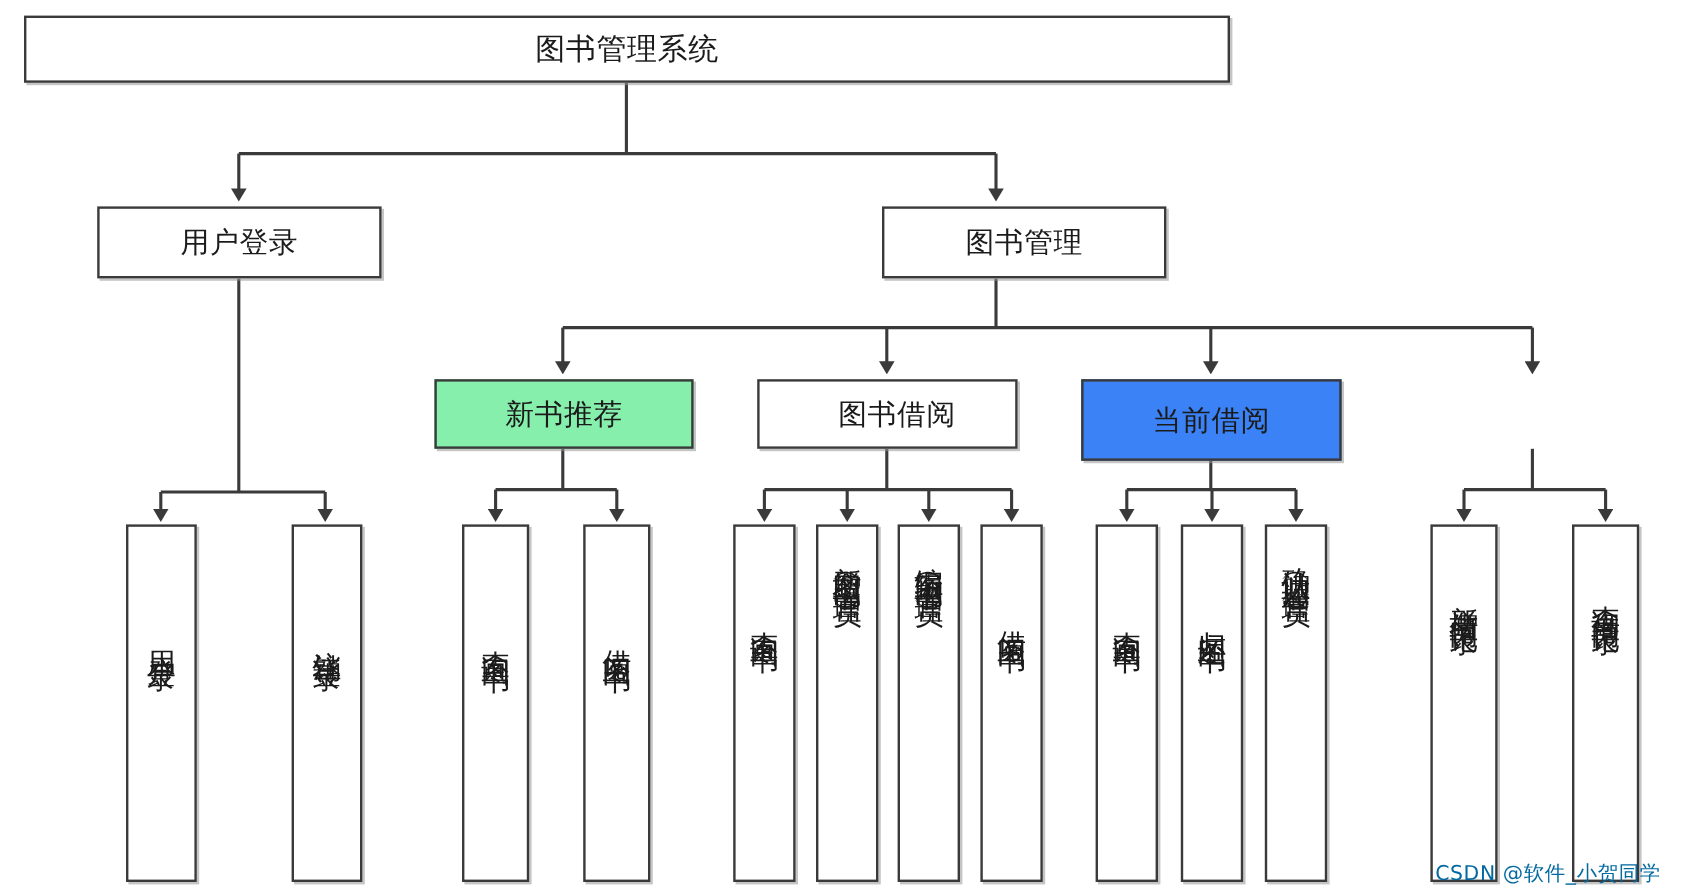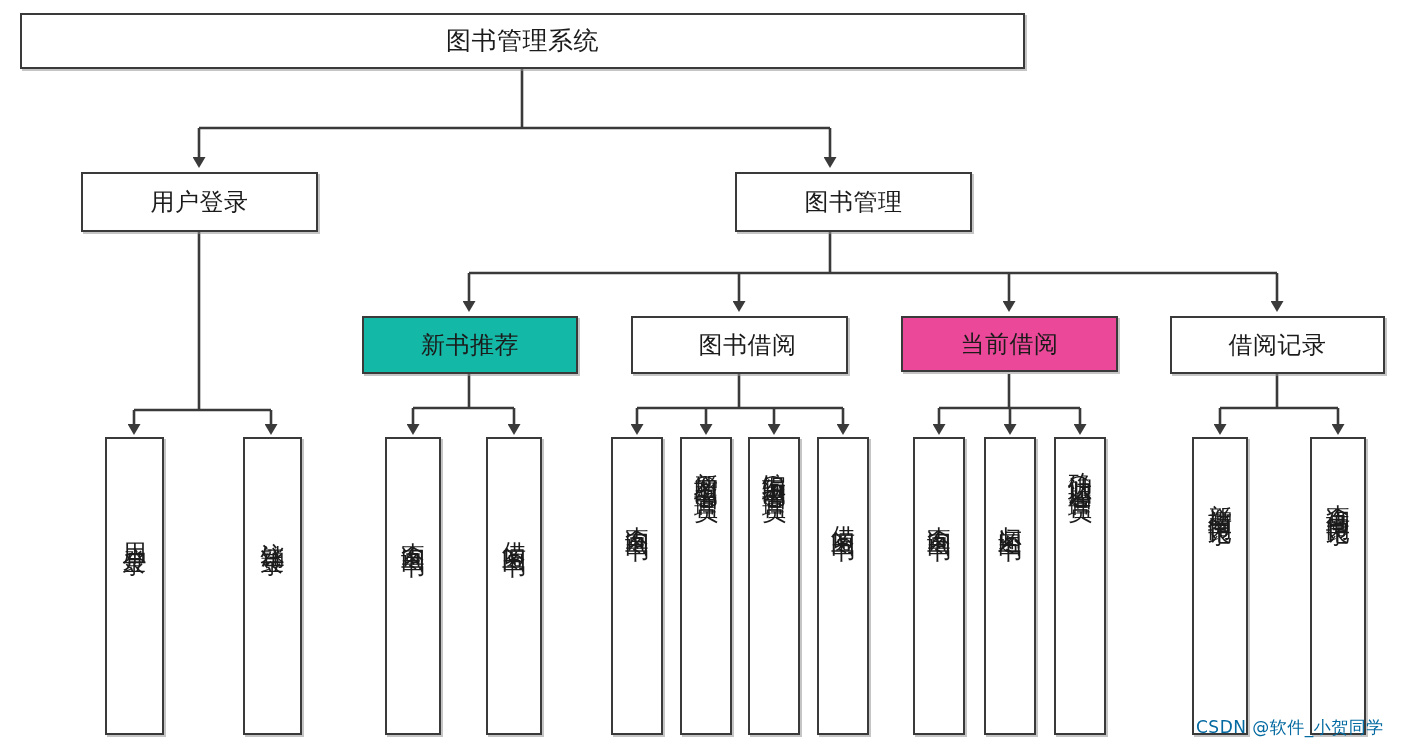--- a/index.html
+++ b/index.html
@@ -139,31 +139,28 @@
     <span class="lbl">图书管理系统</span>
   </div>
 
   <div class="node h" style="left: 81px; top: 172px; width: 237px; height: 60px; border-color: rgb(58, 58, 58); background: rgb(255, 255, 255); color: rgb(27, 27, 27);">
     <span class="lbl">用户登录</span>
   </div>
   <div class="node h" style="left: 711px; top: 172px; width: 237px; height: 60px; border-color: rgb(58, 58, 58); background: rgb(255, 255, 255); color: rgb(27, 27, 27); margin-left: 24px;">
     <span class="lbl">图书管理</span>
   </div>
 
-  <div class="node h" style="left: 362px; top: 316px; width: 216px; height: 58px; border-color: rgb(58, 58, 58); background: #14b8a6; color: rgb(27, 27, 27);">
+  <div class="node h" style="left: 362px; top: 316px; width: 216px; height: 58px; border-color: rgb(58, 58, 58); background: #86efac; color: rgb(27, 27, 27);">
     <span class="lbl">新书推荐</span>
   </div>
   <div class="node h" style="left: 631px; top: 316px; width: 217px; height: 58px; border-color: rgb(58, 58, 58); background: rgb(255, 255, 255); color: rgb(27, 27, 27); padding-left: 16px;">
     <span class="lbl">图书借阅</span>
   </div>
-  <div class="node h" style="left: 901px; top: 316px; width: 217px; height: 56px; border-color: rgb(58, 58, 58); background: #ec4899; color: rgb(27, 27, 27);">
+  <div class="node h" style="left: 901px; top: 316px; width: 217px; height: 68px; border-color: rgb(58, 58, 58); background: #3b82f6; color: rgb(27, 27, 27);">
     <span class="lbl">当前借阅</span>
-  </div>
-  <div class="node h" style="left: 1170px; top: 316px; width: 215px; height: 58px; border-color: rgb(58, 58, 58); background: rgb(255, 255, 255); color: rgb(27, 27, 27);">
-    <span class="lbl">借阅记录</span>
   </div>
 
   <div class="node v pad-a" style="left: 105px; top: 437px; width: 59px; height: 298px; border-color: rgb(58, 58, 58); background: rgb(255, 255, 255); color: rgb(27, 27, 27);">
     <span class="lbl">用户登录</span>
   </div>
   <div class="node v pad-a" style="left: 243px; top: 437px; width: 59px; height: 298px; border-color: rgb(58, 58, 58); background: rgb(255, 255, 255); color: rgb(27, 27, 27);">
     <span class="lbl">注销登录</span>
   </div>
   <div class="node v pad-a" style="left: 385px; top: 437px; width: 56px; height: 298px; border-color: rgb(58, 58, 58); background: rgb(255, 255, 255); color: rgb(27, 27, 27);">
     <span class="lbl">查询图书</span>

